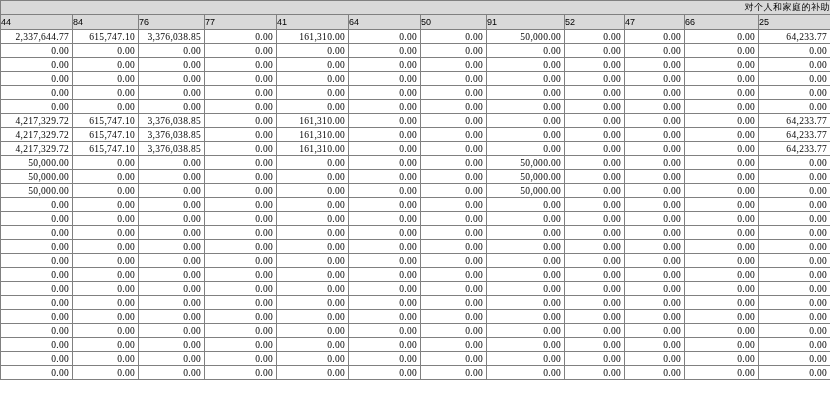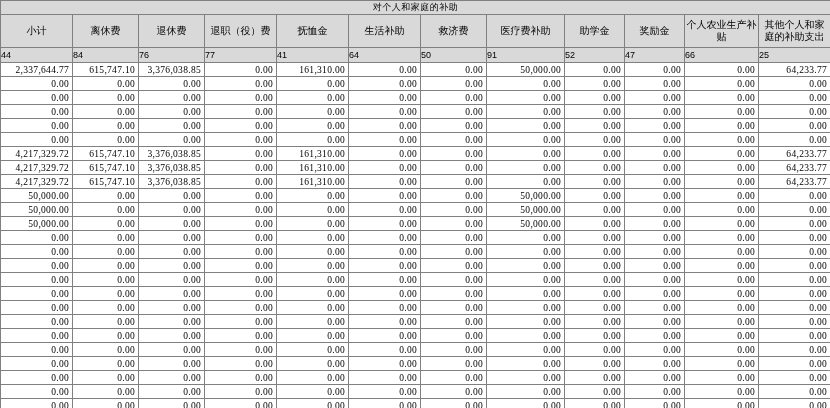--- a/index.html
+++ b/index.html
@@ -29,21 +29,21 @@
     padding: 0;
     margin: 0;
     font-weight: normal;
     overflow: hidden;
     white-space: nowrap;
   }
   
   tr.group-row td {
     background: #d9d9d9;
     height: 13px;
-    text-align: center;
+    text-align: right;
     vertical-align: middle;
     font-size: 9px;
     letter-spacing: 0.5px;
   }
   
   tr.head-row td {
     background: #d9d9d9;
     height: 32px;
     text-align: center;
     vertical-align: middle;
@@ -89,34 +89,20 @@
         <col style="width:78px">
         <col style="width:60px">
       <col style="width:60px">
         <col style="width:74px">
         <col style="width:72px">
     </colgroup>
     <tbody>
       <tr class="group-row">
         <td colspan="12">对个人和家庭的补助</td>
       </tr>
-      <tr class="head-row">
-        <td>小计</td>
-        <td>离休费</td>
-        <td>退休费</td>
-        <td>退职（役）费</td>
-        <td>抚恤金</td>
-        <td>生活补助</td>
-        <td>救济费</td>
-        <td>医疗费补助</td>
-        <td>助学金</td>
-        <td>奖励金</td>
-        <td>个人农业生产补贴</td>
-        <td>其他个人和家庭的补助支出</td>
-      </tr>
       <tr class="num-row">
         <td>44</td>
         <td>84</td>
         <td>76</td>
         <td>77</td>
         <td>41</td>
         <td>64</td>
         <td>50</td>
         <td>91</td>
         <td>52</td>

